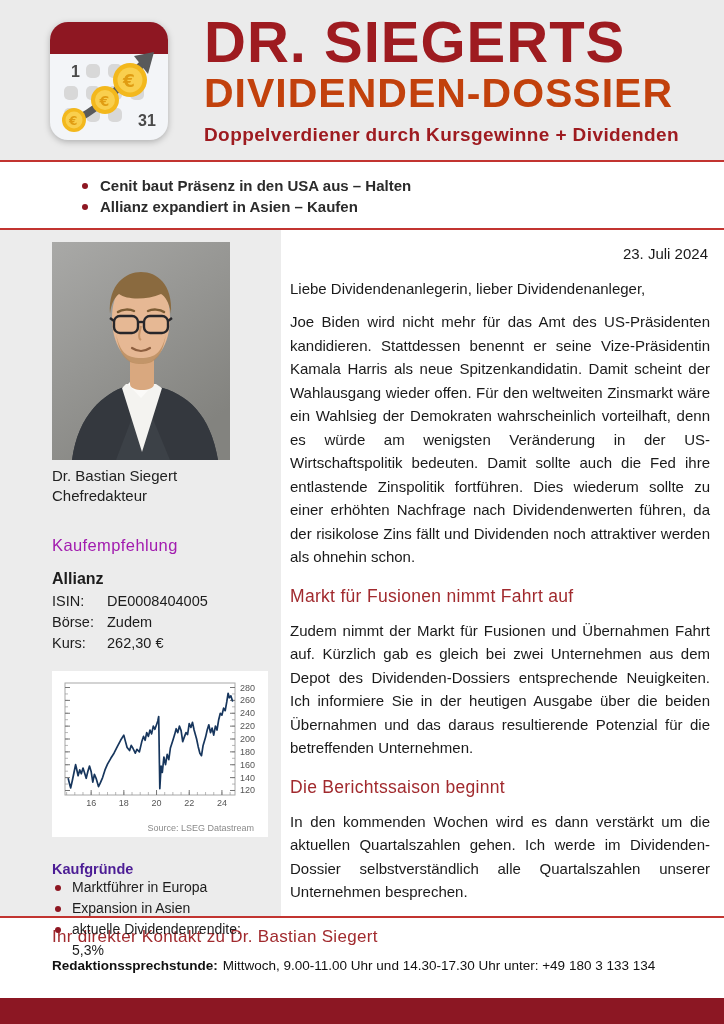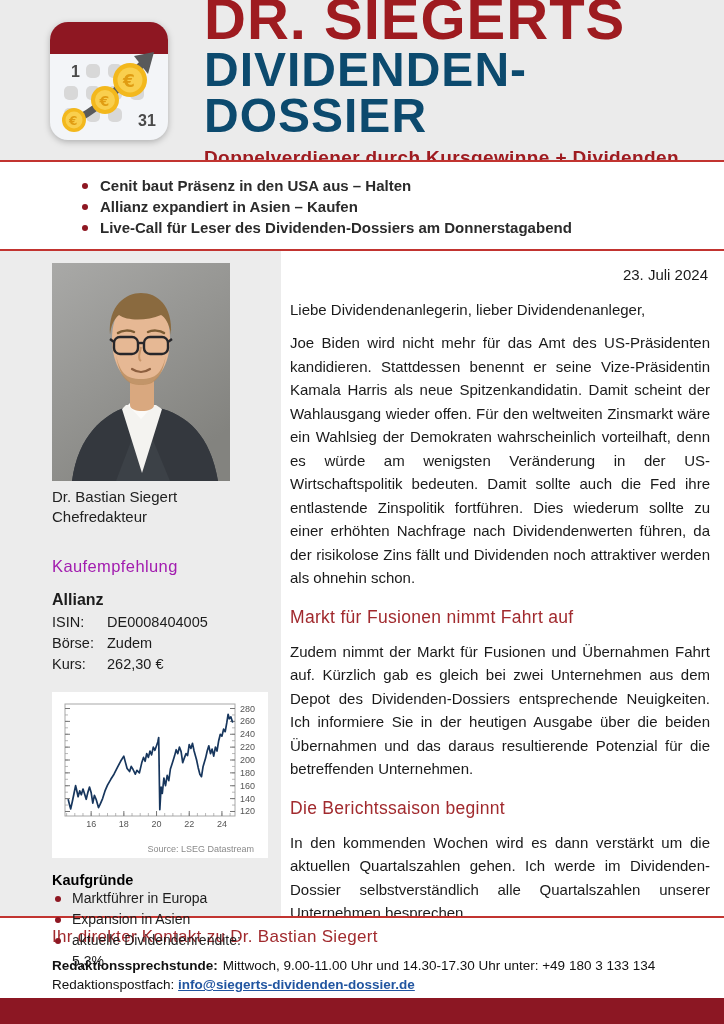--- a/index.html
+++ b/index.html
@@ -6,21 +6,21 @@
   body { background:#555; font-family:"Liberation Sans", sans-serif; }
   .page{
     width:724px; height:1024px; margin:0 auto; background:#fff;
     display:flex; flex-direction:column; overflow:hidden; position:relative;
   }
   
   .masthead{ height:160px; background:#ebebeb; display:flex; align-items:center; padding:0 40px 0 48px; flex:none;}
   .logo-wrap{ width:122px; height:126px; margin-top:2px; flex:none; filter:drop-shadow(0 2px 3px rgba(0,0,0,.25)); }
   .title-block{ margin-left:34px; }
   .title1{ font-size:58px; font-weight:800; color:#9e1b20; letter-spacing:1px; line-height:56px; }
-  .title2{ font-size:48px; font-weight:600; color:#0c4a6e; letter-spacing:1px; line-height:46px; }
+  .title2{ font-size:41px; font-weight:600; color:#c2410c; letter-spacing:1px; line-height:46px; }
   .tagline{ font-size:19px; font-weight:600; color:#9e1b20; margin-top:8px; letter-spacing:.4px; }
   .redline{ height:2px; background:#c23430; flex:none; }
   
   .bulletins{ background:#fff; padding:13px 20px 11px 78px; flex:none; }
   .bulletins li{ list-style:none; position:relative; padding-left:22px;
      font-size:15px; font-weight:700; color:#2b2b2b; line-height:21px; }
   .bulletins li::before{ content:""; position:absolute; left:4px; top:8px; width:6px; height:6px;
      border-radius:50%; background:#8e1722; }
   
   .main{ flex:1; display:flex; min-height:0; }
@@ -30,21 +30,21 @@
   .portrait{ width:178px; height:218px; display:block; }
   .portrait-caption{ margin-top:6px; font-size:15px; color:#222; line-height:20px; }
   .sec-red{ color:#a21caf; font-size:16.5px; font-weight:500; letter-spacing:.4px; margin-top:30px; }
   .company{ font-size:16px; font-weight:700; color:#1d1d1d; margin-top:15px; }
   .facts{ margin-top:3px; font-size:14.5px; color:#1d1d1d; }
   .facts .row{ display:flex; line-height:21px; }
   .facts .lbl{ width:55px; flex:none; }
   .chart-panel{ width:216px; background:#fff; margin-top:17px; padding:4px 0 4px 0; }
   .chart-source{ font-size:9px; color:#8a8a8a; text-align:right; padding-right:14px; margin-top:-2px; }
   .tick{ font-size:9px; fill:#555; font-family:"Liberation Sans", sans-serif; }
-  .buy-title{ font-size:14.5px; font-weight:700; color:#000000; margin-top:14px; }
+  .buy-title{ font-size:14.5px; font-weight:700; color:#4c1d95; margin-top:24px; }
   .buy-list li{ list-style:none; position:relative; padding-left:20px; font-size:14px; color:#1d1d1d; line-height:21px;}
   .buy-list li::before{ content:""; position:absolute; left:3px; top:8px; width:6px; height:6px; border-radius:50%; background:#8e1722;}
   
   .issue-date{ text-align:right; font-size:15px; color:#1a1a1a; margin:3px 2px 18px 0; }
   .salutation{ font-size:15px; color:#1a1a1a; margin-bottom:13px; }
   .content p.body{ font-size:15px; color:#1a1a1a; line-height:23.5px; text-align:justify; margin-bottom:13px; }
   .content h2{ color:#a12a2e; font-size:17.5px; font-weight:500; letter-spacing:.3px; margin:17px 0 12px; }
   .sig-img{ margin:8px 0 2px 2px; display:block; }
   .sig-name{ font-size:15px; color:#1a1a1a; margin-top:4px; }
   .sig-role{ font-size:12.5px; font-weight:700; color:#1a1a1a; margin-top:4px; }
@@ -104,21 +104,20 @@
       <div class="title2">DIVIDENDEN-DOSSIER</div>
       <div class="tagline">Doppelverdiener durch Kursgewinne + Dividenden</div>
     </div>
   </div>
 
   <div class="redline"></div>
 
   <ul class="bulletins">
     <li>Cenit baut Präsenz in den USA aus – Halten</li>
     <li>Allianz expandiert in Asien – Kaufen</li>
-    <li>Live-Call für Leser des Dividenden-Dossiers am Donnerstagabend</li>
   </ul>
 
   <div class="redline"></div>
 
   <div class="main">
 
     <div class="sidebar">
       <svg class="portrait" viewBox="0 0 178 218">
         <defs>
           <linearGradient id="pbg" x1="0" y1="0" x2="0.6" y2="1">
@@ -305,21 +304,17 @@
   </div>
 
   <div class="redline"></div>
 
   <div class="footer">
     <div class="footer-heading">Ihr direkter Kontakt zu Dr. Bastian Siegert</div>
     <div class="contact">
       <div>
         <span class="lbl">Redaktionssprechstunde:</span><span>Mittwoch, 9.00-11.00 Uhr und 14.30-17.30 Uhr unter: +49 180 3 133 134</span>
       </div>
-      <div>
-        <span>Redaktionspostfach:</span>
-        <a href="#">info@siegerts-dividenden-dossier.de</a>
-      </div>
     </div>
   </div>
 
   <div class="bottombar"></div>
 </div>
 
 </body></html>

